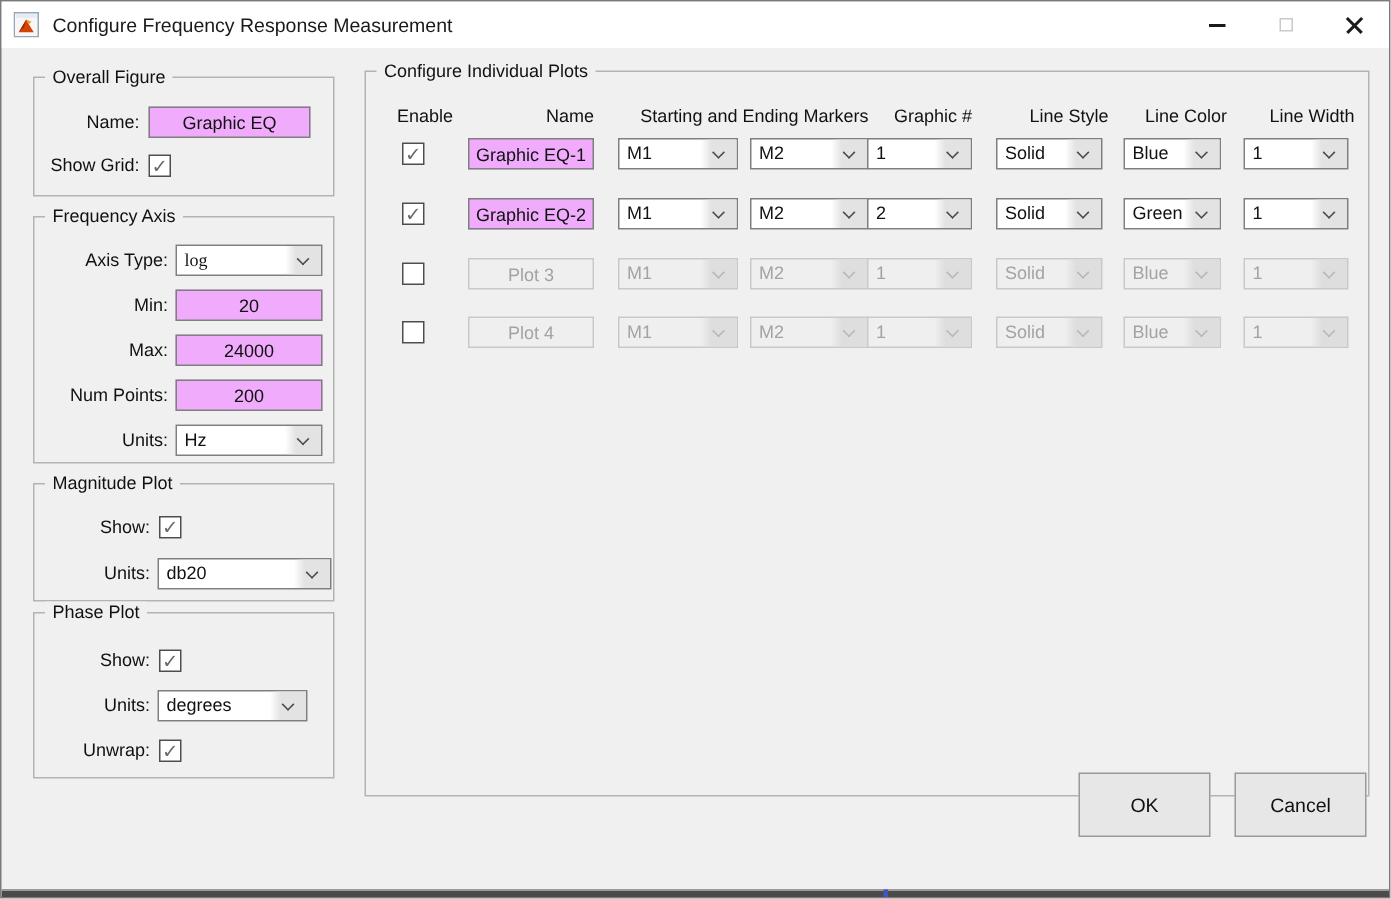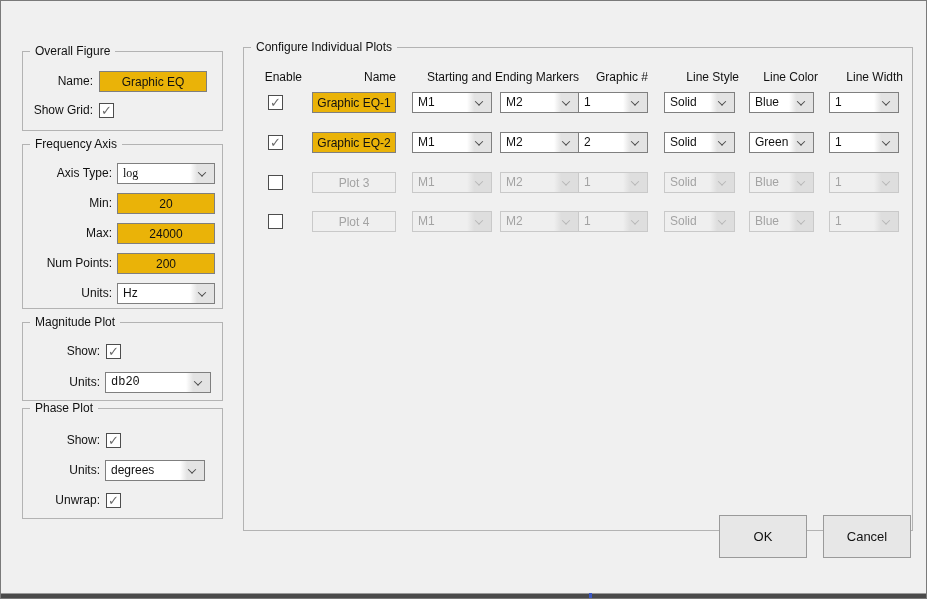--- a/index.html
+++ b/index.html
@@ -36,21 +36,21 @@
   
   .group { position:absolute; border:1px solid #b3b3b3; }
   .group-title {
     position:absolute; top:-8px; left:7px; background:#f0f0f0;
     padding:0 5px; font-size:12px; color:#111; white-space:nowrap;
   }
 
   
   .lbl { position:absolute; font-size:12px; color:#111; text-align:right; line-height:21px; height:21px; }
   .edit {
-    position:absolute; height:21px; border:1px solid #7f7f7f; background:#eab308;
+    position:absolute; height:21px; border:1px solid #7f7f7f; background:#f0abfc;
     font:12px "Liberation Sans", sans-serif; color:#111; text-align:center; padding:0 3px;
     outline:none;
   }
   .checkbox {
     position:absolute; width:15px; height:15px; background:#fff;
     border:1px solid #4d4d4d; display:flex; align-items:center; justify-content:center;
   }
   .checkbox.checked::after { content:"✓"; font-size:13px; color:#6a6a6a; line-height:1; margin-top:-1px; }
   .dd {
     position:absolute; height:21px; background:#fff; border:1px solid #7f7f7f;
@@ -106,20 +106,43 @@
     position:absolute; left:0; right:0; bottom:0; height:5px;
     background:#4a4a4a; border-top:1px solid #9a9a9a;
   }
   .bottom-tick { position:absolute; bottom:0; left:588px; width:3px; height:5px; background:#3a57c4; }
 </style>
 </head>
 <body>
 
 <div class="window">
 
+  <div class="titlebar">
+    <span class="app-icon">
+      <svg width="17" height="17" viewBox="0 0 17 17">
+        <rect x="0.5" y="0.5" width="16" height="16" fill="#f7f7f7" stroke="#97a7b7"></rect>
+        <rect x="1.5" y="1.5" width="14" height="2.5" fill="#e4ebf3"></rect>
+        <path d="M3.5 13.5 L8.5 5 L10.2 8.2 L13.5 13.5 Z" fill="#d64108"></path>
+        <path d="M8.5 5 L10.2 8.2 L12 6.5 Z" fill="#f09a1d"></path>
+        <path d="M3.5 13.5 L8.5 5 L7 10 Z" fill="#8c2a06"></path>
+      </svg>
+    </span>
+    <span class="title-text">Configure Frequency Response Measurement</span>
+    <div class="win-controls">
+      <div class="win-btn">
+          <span class="glyph-min"></span>
+        </div>
+      <div class="win-btn">
+          <span class="glyph-max"></span>
+        </div>
+      <div class="win-btn">
+          <span class="glyph-close"></span>
+        </div>
+    </div>
+  </div>
 
   <div class="dlg-body">
 
     <div class="group" style="left:21px; top:19px; width:201px; height:80px;">
       <span class="group-title">Overall Figure</span>
       <span class="lbl" style="left:0; width:70px; top:19px;">Name:</span>
       <input class="edit" style="left: 76px; top: 19px; width: 108px;" value="Graphic EQ">
       <span class="lbl" style="left:0; width:70px; top:48px;">Show Grid:</span>
       <span class="checkbox checked" style="left:76px; top:51px;"></span>
     </div>
@@ -146,21 +169,21 @@
             <span class="chev"></span>
           </span>
       </div>
     </div>
 
     <div class="group" style="left:21px; top:290px; width:201px; height:79px;">
       <span class="group-title">Magnitude Plot</span>
       <span class="lbl" style="left:0; width:77px; top:18px;">Show:</span>
       <span class="checkbox checked" style="left:83px; top:21px;"></span>
       <span class="lbl" style="left:0; width:77px; top:49px;">Units:</span>
-      <div class="dd" style="left:82px; top:49px; width:106px;font-family:Liberation Mono, monospace;">
+      <div class="dd" style="left:82px; top:49px; width:116px;">
         <span class="dd-text">db20</span>
         <span class="dd-btn">
             <span class="chev"></span>
           </span>
       </div>
     </div>
 
     <div class="group" style="left:21px; top:376px; width:201px; height:111px;">
       <span class="group-title">Phase Plot</span>
       <span class="lbl" style="left:0; width:77px; top:21px;">Show:</span>

